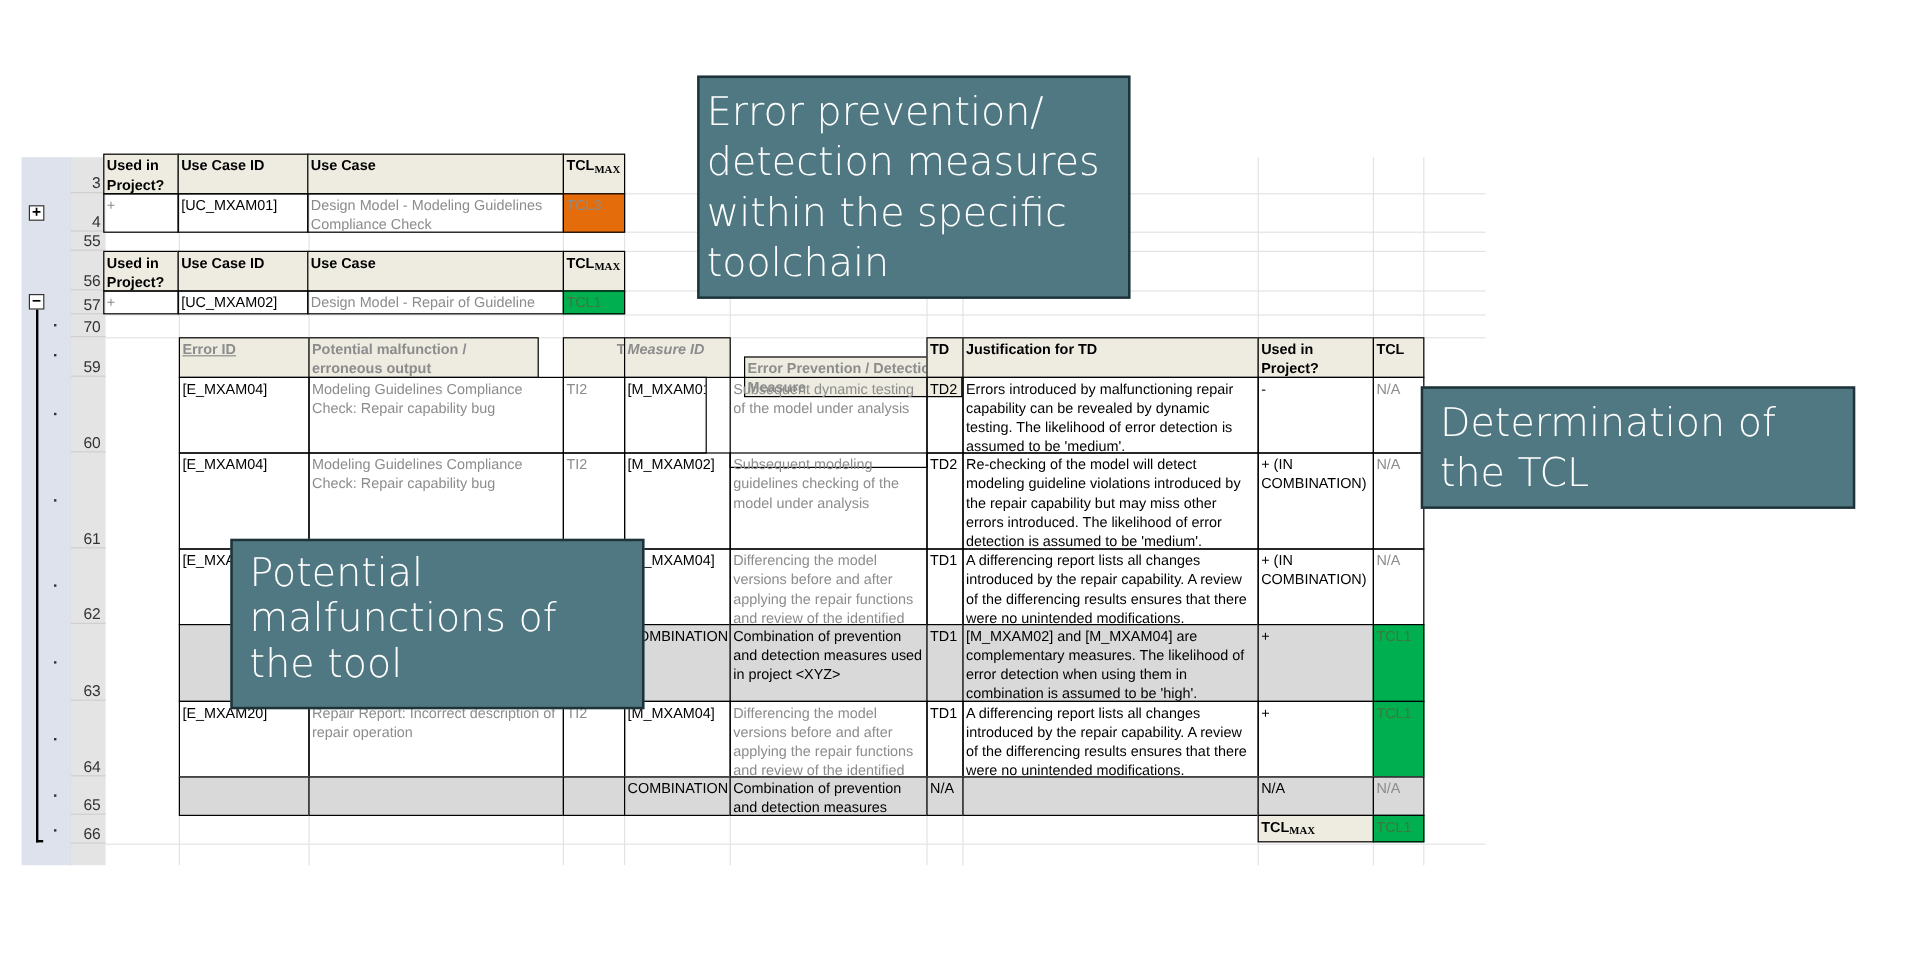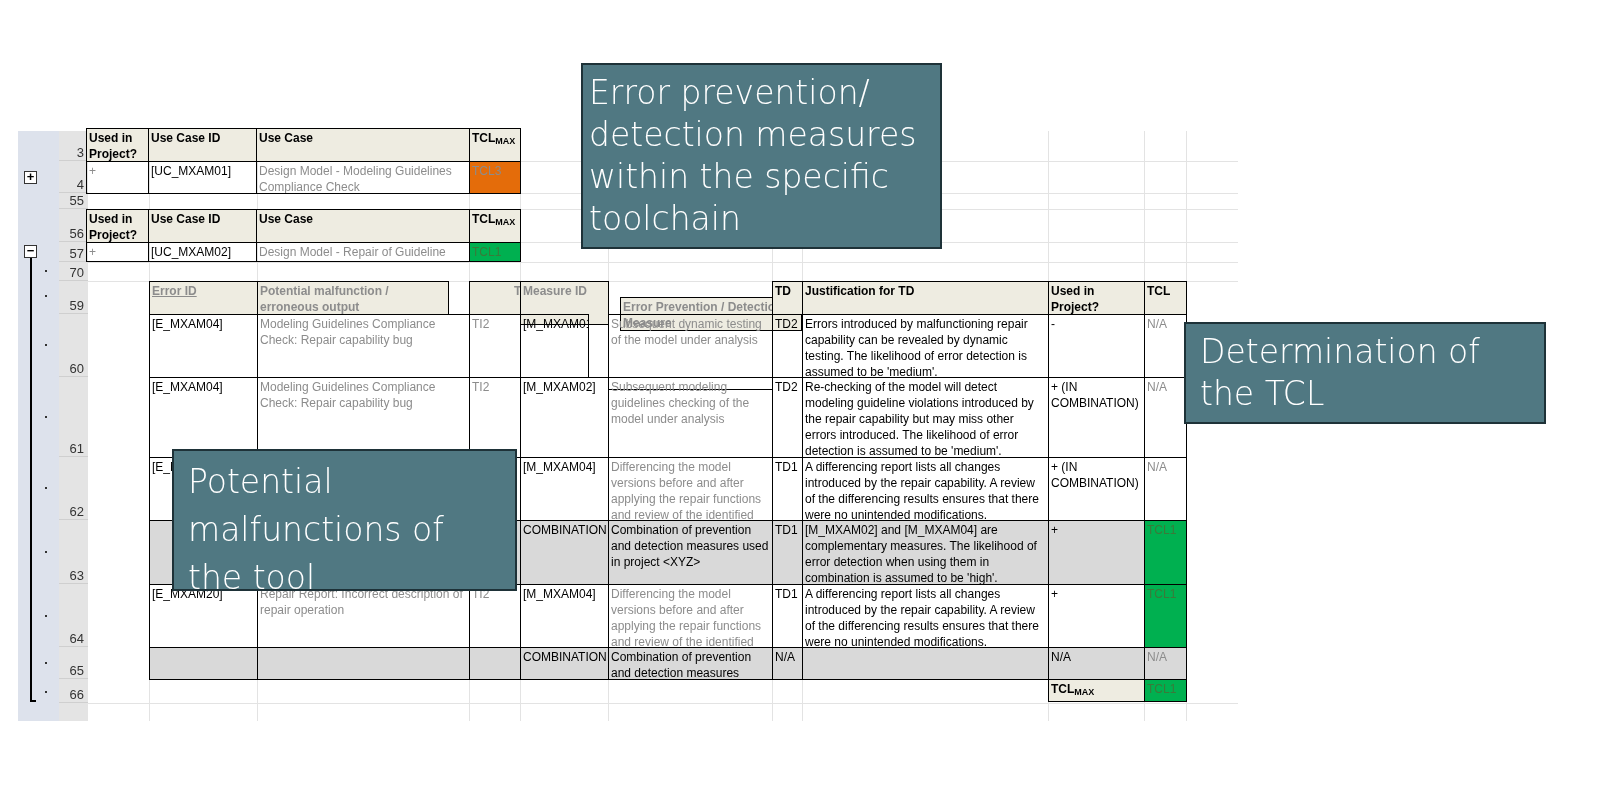--- a/index.html
+++ b/index.html
@@ -15,21 +15,21 @@
   .gline-v { position:absolute; top:0; width:1px; background:#e3e3e3; height:590px; }
   .cell { position:absolute; box-sizing:border-box; font-size:12px; line-height:16px; padding:1px 2px; overflow:hidden; color:#000; }
   .hdr { background:#eeece1; font-weight:bold; }
   .hdr.gray { color:#8c8c8c; }
   .grey-text { color:#8c8c8c; }
   .shade { background:#d9d9d9; }
   .b { border:1px solid #000; }
   .tcl-orange { background:#e46c0a; color:#8c8c8c; }
   .tcl-green { background:#00b050; color:#3a7a3a; }
   .callout { position:absolute; background:#507882; border:2px solid #1e3238; color:#ffffff; font-family:"DejaVu Sans", sans-serif; font-weight:200; box-sizing:border-box; }
-  sub { font-size:9px; vertical-align:-2px; }
+  sub { font-size:9px; vertical-align:-2px;font-family:Liberation Serif, serif; }
 </style>
 </head>
 <body>
 
 <div class="sheet">
   <div class="outline-gutter"></div>
   <div class="rowhdr-col"></div>
 
   <div class="rowhdr" style="top:-3px;height:33px;">3</div>
   <div class="rowhdr" style="top:30px;height:32px;">4</div>
@@ -93,21 +93,21 @@
 <div class="cell hdr b" style="left:256px;top:209px;width:214px;height:34px;">Use Case</div>
 <div class="cell hdr b" style="left:469px;top:209px;width:52px;height:34px;"><span>TCL</span><sub>MAX</sub></div>
 <div class="cell b grey-text" style="left:86px;top:242px;width:63px;height:20px;">+</div>
 <div class="cell b" style="left:148px;top:242px;width:109px;height:20px;">[UC_MXAM02]</div>
 <div class="cell b grey-text" style="left:256px;top:242px;width:214px;height:20px;">Design Model - Repair of Guideline</div>
 <div class="cell b tcl-green" style="left:469px;top:242px;width:52px;height:20px;">TCL1</div>
 
 <div class="cell hdr gray b" style="left:149px;top:281px;width:109px;height:34px;text-decoration:underline;">Error ID</div>
 <div class="cell hdr gray b" style="left:257px;top:281px;width:192px;height:34px;">Potential malfunction / erroneous output</div>
 <div class="cell hdr gray b" style="left:469px;top:281px;width:52px;height:34px;padding-left:44px;">TI</div>
-<div class="cell hdr gray b" style="left:520px;top:281px;width:89px;height:44px;">Measure ID</div>
+<div class="cell hdr gray b" style="left:520px;top:281px;width:89px;height:34px;font-style:italic;">Measure ID</div>
 <div class="cell hdr gray b" style="left:608px;top:297px;width:182px;height:34px;margin-left:12px;">Error Prevention / Detection Measure</div>
 <div class="cell hdr b" style="left:772px;top:281px;width:31px;height:34px;">TD</div>
 <div class="cell hdr b" style="left:802px;top:281px;width:247px;height:34px;">Justification for TD</div>
 <div class="cell hdr b" style="left:1048px;top:281px;width:97px;height:34px;">Used in Project?</div>
 <div class="cell hdr b" style="left:1144px;top:281px;width:43px;height:34px;">TCL</div>
 
 <div class="cell b" style="left:149px;top:314px;width:109px;height:64px;">[E_MXAM04]</div>
 <div class="cell b grey-text" style="left:257px;top:314px;width:213px;height:64px;">Modeling Guidelines Compliance Check: Repair capability bug</div>
 <div class="cell b grey-text" style="left:469px;top:314px;width:52px;height:64px;">TI2</div>
 <div class="cell b" style="left:520px;top:314px;width:69px;height:64px;">[M_MXAM01]</div>
@@ -165,13 +165,13 @@
 <div class="cell b shade" style="left:772px;top:647px;width:31px;height:33px;">N/A</div>
 <div class="cell b shade" style="left:802px;top:647px;width:247px;height:33px;"></div>
 <div class="cell b shade" style="left:1048px;top:647px;width:97px;height:33px;">N/A</div>
 <div class="cell b shade grey-text" style="left:1144px;top:647px;width:43px;height:33px;">N/A</div>
 
 <div class="cell hdr b" style="left:1048px;top:679px;width:97px;height:23px;"><span>TCL</span><sub>MAX</sub></div>
 <div class="cell b tcl-green" style="left:1144px;top:679px;width:43px;height:23px;">TCL1</div>
 
 <div class="callout" style="left:581px;top:63px;width:361px;height:186px;font-size:33px;line-height:42px;padding:7px 6px;">Error prevention/ detection measures within the specific toolchain</div>
 <div class="callout" style="left:1184px;top:322px;width:362px;height:102px;font-size:33px;line-height:42px;padding:7px 14px;">Determination of the TCL</div>
-<div class="callout" style="left:172px;top:449px;width:345px;height:142px;font-size:33px;line-height:48px;padding:7px 14px;">Potential malfunctions of the tool</div>
+<div class="callout" style="left:192px;top:449px;width:345px;height:142px;font-size:33px;line-height:38px;padding:7px 14px;">Potential malfunctions of the tool</div>
 
 </body></html>

